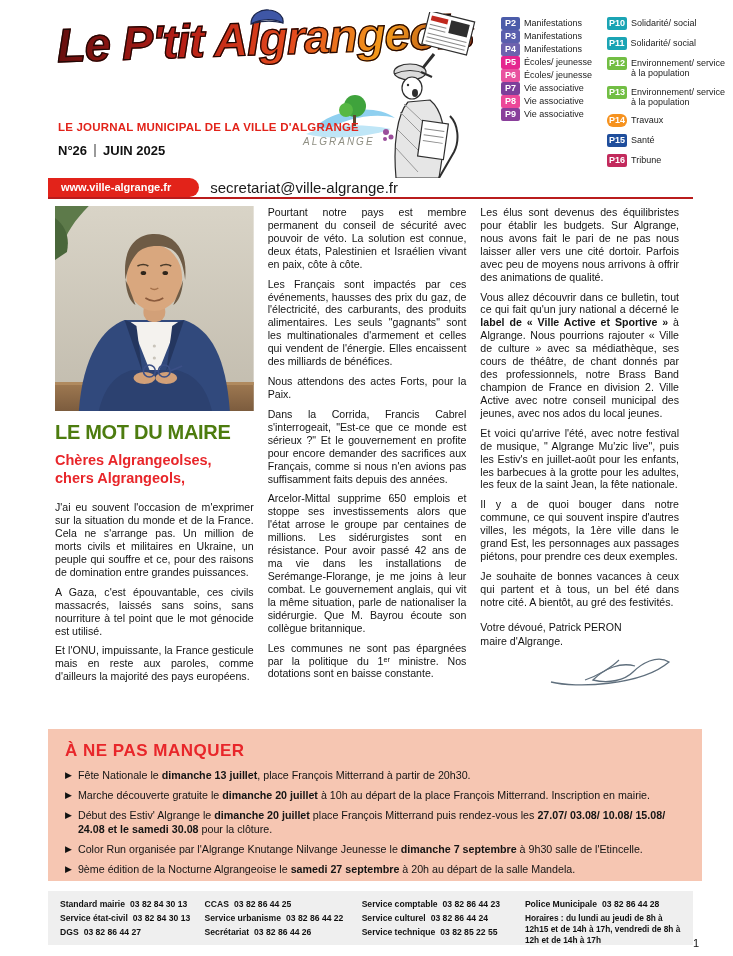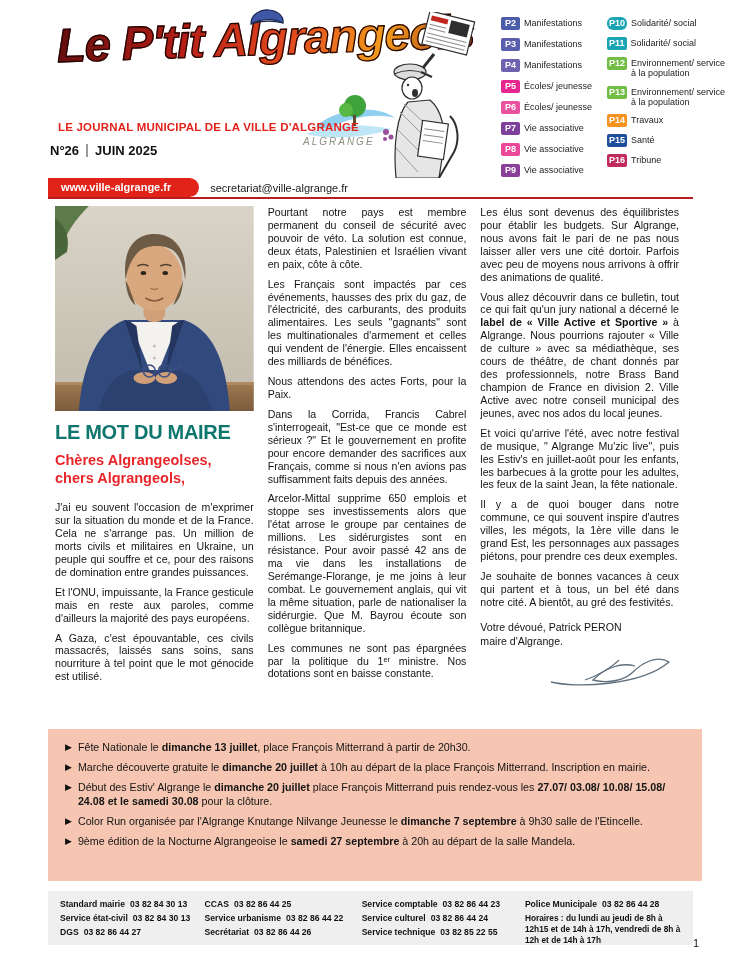--- a/index.html
+++ b/index.html
@@ -13,44 +13,44 @@
       font-weight:bold;font-style:italic;font-size:47px;letter-spacing:-1px;
       transform:rotate(-2deg);transform-origin:left top;color:#c2271c;white-space:nowrap;}
   @supports (-webkit-background-clip:text){
     .masthead-title{background:linear-gradient(110deg,#5f0d0d 0%,#b51d16 28%,#e3491d 52%,#f39a1c 72%,#7e1210 100%);
       -webkit-background-clip:text;-webkit-text-fill-color:transparent;-webkit-text-stroke:1.3px #200805;}
   }
   .cap{position:absolute;left:247px;top:8px;}
   .newsboy{position:absolute;left:388px;top:12px;}
   .citylogo{position:absolute;left:298px;top:92px;}
   .subtitle{position:absolute;left:58px;top:121px;font-size:11.5px;font-weight:bold;color:#E2231A;letter-spacing:.2px;}
-  .issue-line{position:absolute;left:50px;top:143px;font-size:13px;font-weight:bold;color:#111;display:flex;align-items:center;gap:7px;}
+  .issue-line{position:absolute;left:58px;top:143px;font-size:13px;font-weight:bold;color:#111;display:flex;align-items:center;gap:7px;}
   .issue-sep{display:inline-block;width:2px;height:13px;background:#9a9a9a;}
 
   
   .toc{position:absolute;left:501px;top:17px;display:flex;gap:8px;}
-  .toc-col{display:flex;flex-direction:column;gap:8px;width:98px;}
+  .toc-col{display:flex;flex-direction:column;width:98px;}
   .toc-col-right{width:122px;gap:7px;}
   .toc-item{display:flex;align-items:flex-start;gap:4px;}
   .toc-badge{min-width:19px;height:13px;line-height:13px;border-radius:2px;padding:0 2px;
       color:#fff;font-size:9px;font-weight:bold;text-align:center;flex:0 0 auto;}
   .toc-label{font-size:9px;line-height:1.15;color:#222;padding-top:1px;}
 
   
   .redbar{position:absolute;left:48px;right:40px;top:178px;height:21px;
       border-bottom:2px solid #b91c1c;display:flex;align-items:center;}
   .url-pill{background:#E2231A;color:#fff;font-weight:bold;font-size:11px;height:19px;line-height:19px;
       padding:0 28px 0 13px;border-radius:0 10px 10px 0;}
-  .email{margin-left:11px;font-size:11px;color:#1a1a1a;}
+  .email{margin-left:11px;font-size:15px;color:#1a1a1a;}
 
   
   .content{position:absolute;left:55px;top:206px;width:624px;height:523px;display:flex;gap:14px;overflow:hidden;}
   .col{flex:1;min-width:0;}
   .photo{display:block;width:100%;height:205px;}
-  .mot-title{font-size:20px;font-weight:800;color:#0f766e;letter-spacing:-.3px;margin:10px 0 7px;}
+  .mot-title{font-size:20px;font-weight:800;color:#4d7c0f;letter-spacing:-.3px;margin:10px 0 7px;}
   .salutation{font-size:14.5px;font-weight:bold;color:#E8262A;line-height:1.25;margin-bottom:14px;}
   .para{font-size:10.6px;line-height:1.22;text-align:justify;color:#141414;margin-bottom:7px;}
   .sig-line{font-size:10.6px;line-height:1.3;color:#141414;}
   .sig-block{margin-top:12px;}
   .sig-svg{display:block;margin:2px 4px 0 auto;}
 
   
   .highlights{position:absolute;left:48px;right:31px;top:729px;height:152px;
       background:#F6C6B2;padding:12px 17px 10px;}
   .hl-title{font-size:17px;font-weight:800;color:#E8262A;letter-spacing:.5px;margin-bottom:8px;}
@@ -160,37 +160,37 @@
             <span class="toc-badge" style="background: #ec4899;">P8</span>
             <span class="toc-label">Vie associative</span>
           </div>
           <div class="toc-item">
             <span class="toc-badge" style="background: rgb(138, 63, 155);">P9</span>
             <span class="toc-label">Vie associative</span>
           </div>
         </div>
       <div class="toc-col toc-col-right">
           <div class="toc-item">
-            <span class="toc-badge" style="background: rgb(27, 164, 180); border-radius: 6px;">P10</span>
+            <span class="toc-badge" style="background: rgb(27, 164, 180);">P10</span>
             <span class="toc-label">Solidarité/ social</span>
           </div>
           <div class="toc-item">
             <span class="toc-badge" style="background: rgb(27, 164, 180);">P11</span>
             <span class="toc-label">Solidarité/ social</span>
           </div>
           <div class="toc-item">
             <span class="toc-badge" style="background: rgb(114, 190, 68);">P12</span>
             <span class="toc-label">Environnement/ service à la population</span>
           </div>
           <div class="toc-item">
             <span class="toc-badge" style="background: rgb(114, 190, 68);">P13</span>
             <span class="toc-label">Environnement/ service à la population</span>
           </div>
           <div class="toc-item">
-            <span class="toc-badge" style="background: rgb(246, 146, 30);">P14</span>
+            <span class="toc-badge" style="background: rgb(246, 146, 30); border-radius: 6px;">P14</span>
             <span class="toc-label">Travaux</span>
           </div>
           <div class="toc-item">
             <span class="toc-badge" style="background: rgb(31, 78, 156);">P15</span>
             <span class="toc-label">Santé</span>
           </div>
           <div class="toc-item">
             <span class="toc-badge" style="background: rgb(194, 42, 92);">P16</span>
             <span class="toc-label">Tribune</span>
           </div>
@@ -242,22 +242,22 @@
         <ellipse cx="90" cy="172" rx="11" ry="6" fill="#d2a078"></ellipse>
         <ellipse cx="112" cy="172" rx="11" ry="6" fill="#d2a078"></ellipse>
         <circle cx="95" cy="165" r="6" fill="none" stroke="#3b4f86" stroke-width="1.6"></circle>
         <circle cx="110" cy="165" r="6" fill="none" stroke="#3b4f86" stroke-width="1.6"></circle>
         <path d="M101 165 L104 165 M116 165 L128 160" stroke="#3b4f86" stroke-width="1.6" fill="none"></path>
       </svg>
       <h2 class="mot-title">LE MOT DU MAIRE</h2>
       <div class="salutation">Chères Algrangeolses, chers Algrangeols,</div>
       <div>
           <p class="para"><span>J'ai eu souvent l'occasion de m'exprimer sur la situation du monde et de la France. Cela ne s'arrange pas. Un million de morts civils et militaires en Ukraine, un peuple qui souffre et ce, pour des raisons de domination entre grandes puissances.</span></p>
+          <p class="para"><span>A Gaza, c'est épouvantable, ces civils massacrés, laissés sans soins, sans nourriture à tel point que le mot génocide est utilisé.</span></p>
           <p class="para"><span>Et l'ONU, impuissante, la France gesticule mais en reste aux paroles, comme d'ailleurs la majorité des pays européens.</span></p>
-          <p class="para"><span>A Gaza, c'est épouvantable, ces civils massacrés, laissés sans soins, sans nourriture à tel point que le mot génocide est utilisé.</span></p>
         </div>
     </div>
 
     <div class="col">
         <p class="para"><span>Pourtant notre pays est membre permanent du conseil de sécurité avec pouvoir de véto. La solution est connue, deux états, Palestinien et Israélien vivant en paix, côte à côte.</span></p>
         <p class="para"><span>Les Français sont impactés par ces événements, hausses des prix du gaz, de l'électricité, des carburants, des produits alimentaires. Les seuls "gagnants" sont les multinationales d'armement et celles qui vendent de l'énergie. Elles encaissent des milliards de bénéfices.</span></p>
         <p class="para"><span>Nous attendons des actes Forts, pour la Paix.</span></p>
         <p class="para"><span>Dans la Corrida, Francis Cabrel s'interrogeait, "Est-ce que ce monde est sérieux ?" Et le gouvernement en profite pour encore demander des sacrifices aux Français, comme si nous n'en avions pas suffisamment faits depuis des années.</span></p>
         <p class="para"><span>Arcelor-Mittal supprime 650 emplois et stoppe ses investissements alors que l'état arrose le groupe par centaines de millions. Les sidérurgistes sont en résistance. Pour avoir passé 42 ans de ma vie dans les installations de Serémange-Florange, je me joins à leur combat. Le gouvernement anglais, qui vit la même situation, parle de nationaliser la sidérurgie. Que M. Bayrou écoute son collègue britannique.</span></p>
         <p class="para"><span>Les communes ne sont pas épargnées par la politique du 1ᵉʳ ministre. Nos dotations sont en baisse constante.</span></p>
@@ -276,20 +276,21 @@
         <div class="sig-line">maire d'Algrange.</div>
         <svg class="sig-svg" width="130" height="42" viewBox="0 0 130 42">
           <path d="M6 32 C30 38 96 36 124 12 C112 4 96 14 88 22 C80 30 64 34 48 30 C60 18 76 12 90 16" fill="none" stroke="#5f6f7d" stroke-width="1.3"></path>
           <path d="M40 30 C52 26 66 18 74 10" fill="none" stroke="#5f6f7d" stroke-width="1.1"></path>
         </svg>
       </div>
     </div>
   </main>
 
   <section class="highlights">
+    <h3 class="hl-title">À NE PAS MANQUER</h3>
     <div>
         <div class="bullet">
           <span class="arrow">▶</span>
           <span class="bullet-text"><span>Fête Nationale le </span><b>dimanche 13 juillet</b><span>, place François Mitterrand à partir de 20h30.</span></span>
         </div>
         <div class="bullet">
           <span class="arrow">▶</span>
           <span class="bullet-text"><span>Marche découverte gratuite le </span><b>dimanche 20 juillet</b><span> à 10h au départ de la place François Mitterrand. Inscription en mairie.</span></span>
         </div>
         <div class="bullet">

